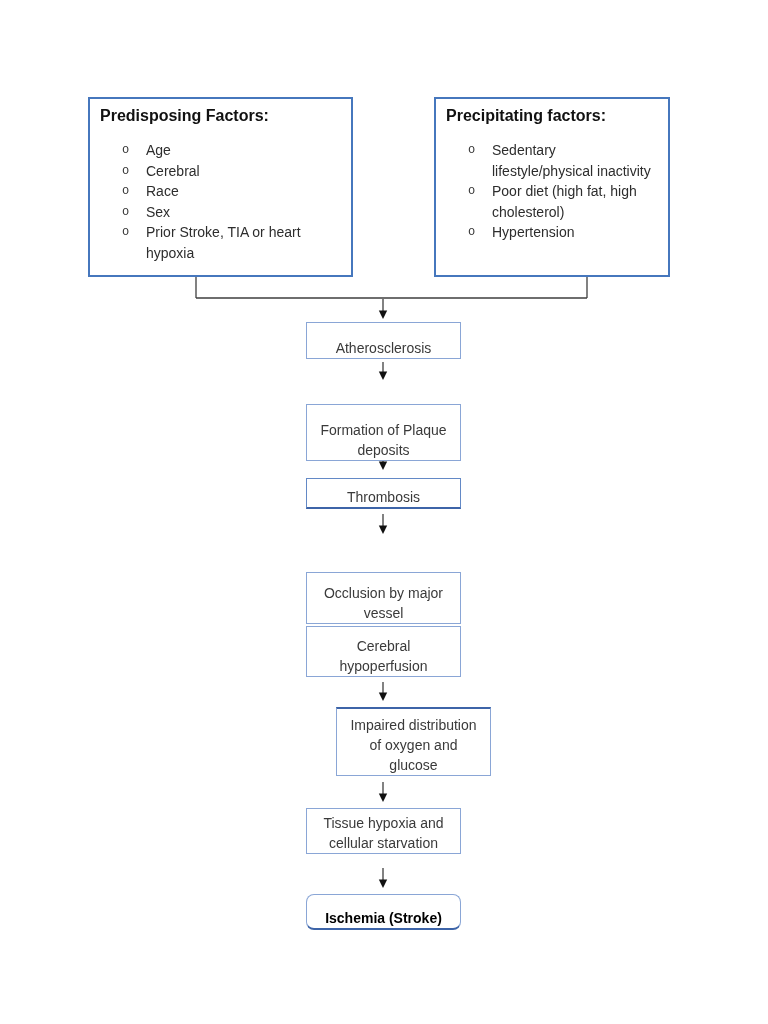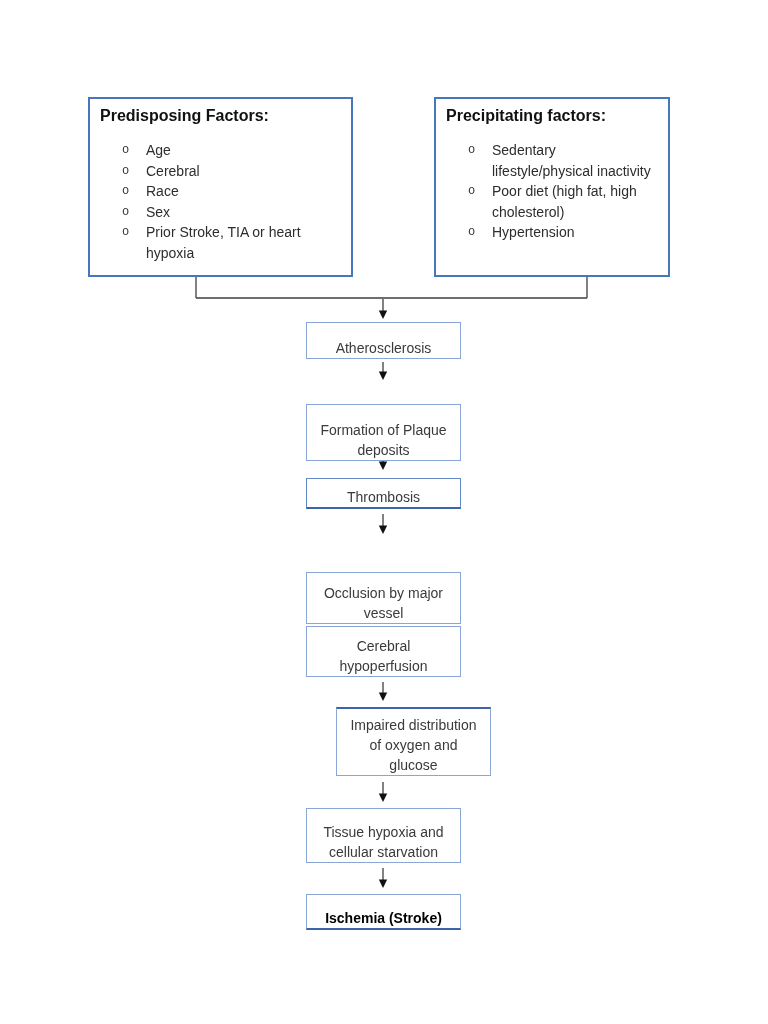--- a/index.html
+++ b/index.html
@@ -82,23 +82,23 @@
     line-height: 20px;
     color: #3a3a3a;
   }
   .flow-label { white-space: pre-line; }
   #flow-0 { top: 322px; height: 37px; }
   #flow-1 { top: 404px; height: 57px; }
   #flow-2 { top: 478px; height: 31px; border-color: #6389c6; border-bottom: 2px solid var(--flow_box_border_dark, #3d64a8); }
   #flow-3 { top: 540px; height: 52px; margin-top: 32px; }
   #flow-4 { top: 626px; height: 51px; }
   #flow-5 { top: 707px; height: 69px; border-top: 2px solid var(--flow_box_border_dark, #3d64a8); margin-left: 30px; }
-  #flow-6 { top: 808px; height: 55px; }
+  #flow-6 { top: 808px; height: 46px; }
   #flow-7 { top: 894px; height: 36px; font-weight: bold; color: #000000;
-            border-bottom: 2px solid var(--flow_box_border_dark, #3d64a8); }
+            border-bottom: 2px solid var(--flow_box_border_dark, #3d64a8); border-radius: 8px; }
 </style>
 </head>
 <body>
 
 <div class="page">
 
   <div class="factor-box" id="box-predisposing">
     <div class="factor-title">Predisposing Factors:</div>
     <ul class="factor-list">
       <li class="factor-item">

